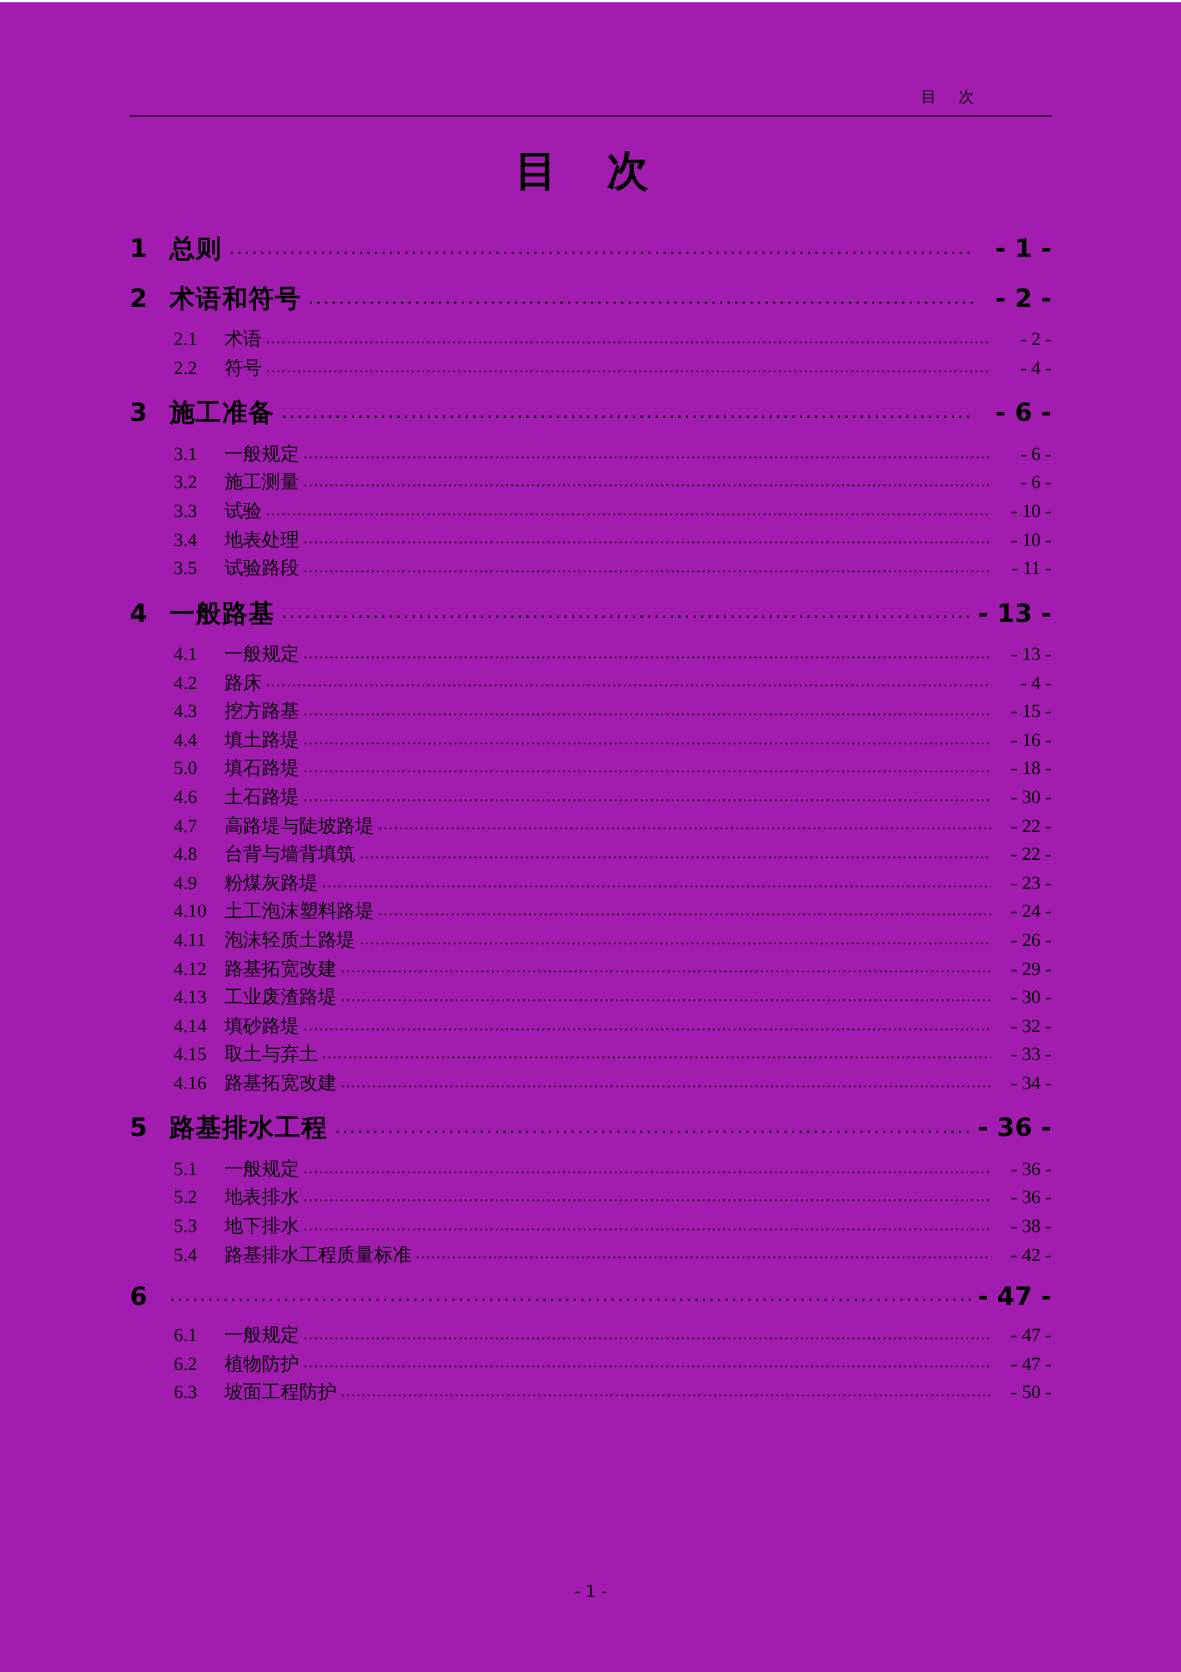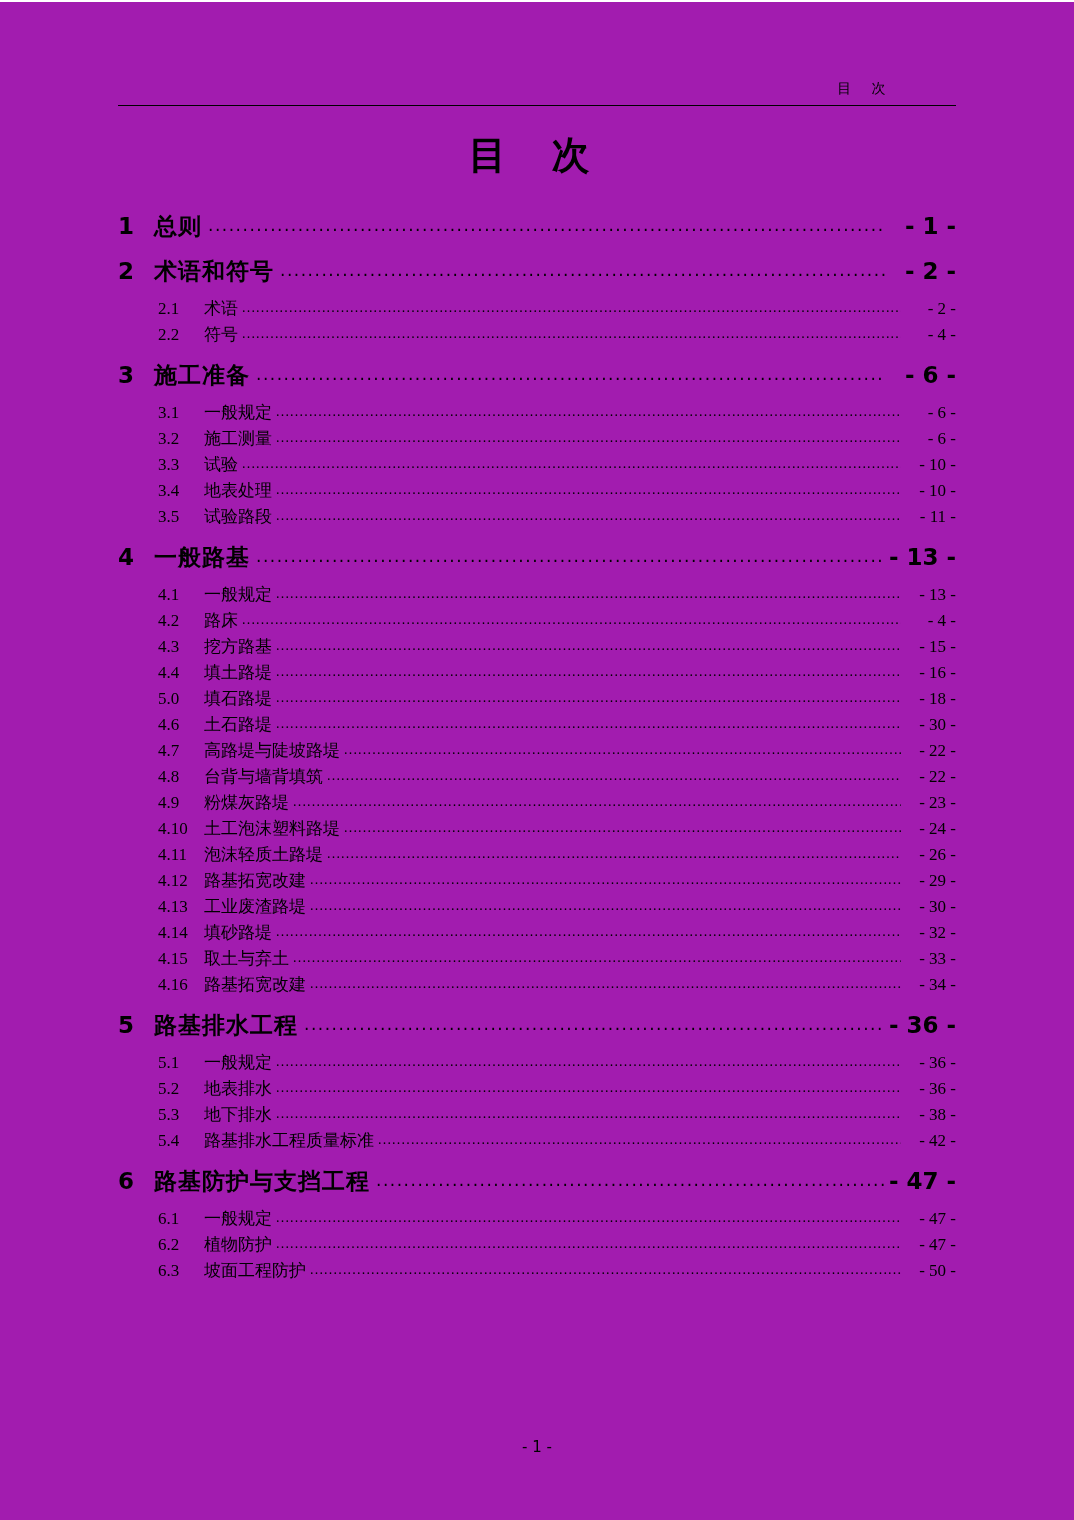--- a/index.html
+++ b/index.html
@@ -335,21 +335,20 @@
         <span class="pg">- 38 -</span>
       </div>
       <div class="row lvl2">
         <span class="num">5.4</span>
         <span class="label">路基排水工程质量标准</span>
         <span class="leader">......................................................................................................................................................................................................................................................................</span>
         <span class="pg">- 42 -</span>
       </div>
       <div class="row lvl1">
         <span class="num">6</span>
-        <span class="label">路基防护与支挡工程</span>
         <span class="leader">......................................................................................................................................................................................................................................................................</span>
         <span class="pg">- 47 -</span>
       </div>
       <div class="row lvl2">
         <span class="num">6.1</span>
         <span class="label">一般规定</span>
         <span class="leader">......................................................................................................................................................................................................................................................................</span>
         <span class="pg">- 47 -</span>
       </div>
       <div class="row lvl2">

